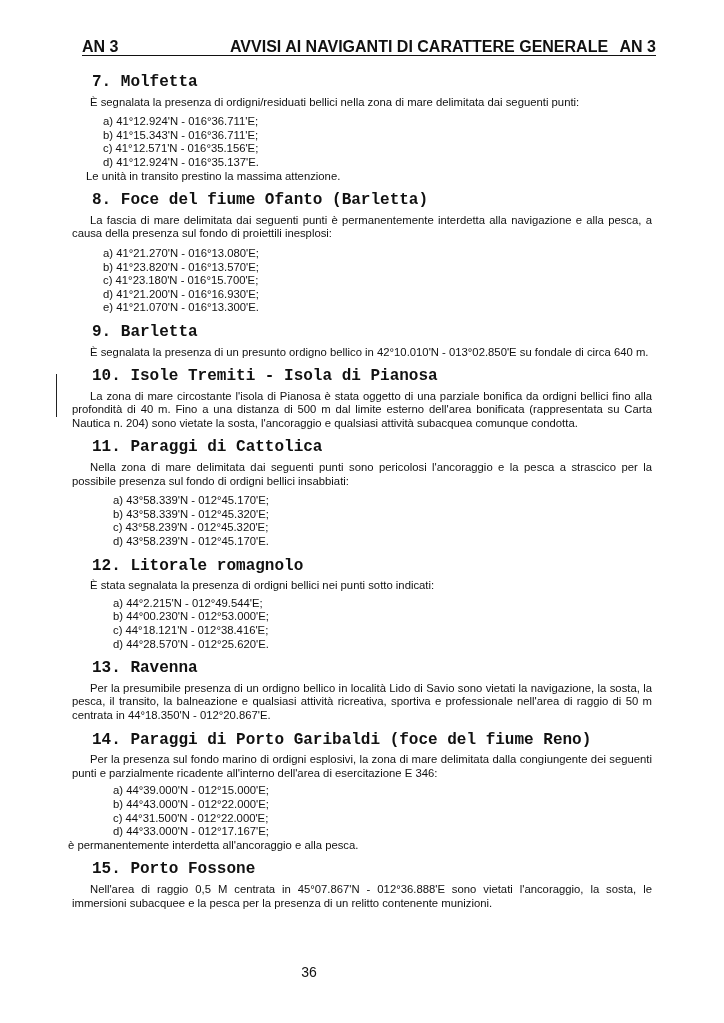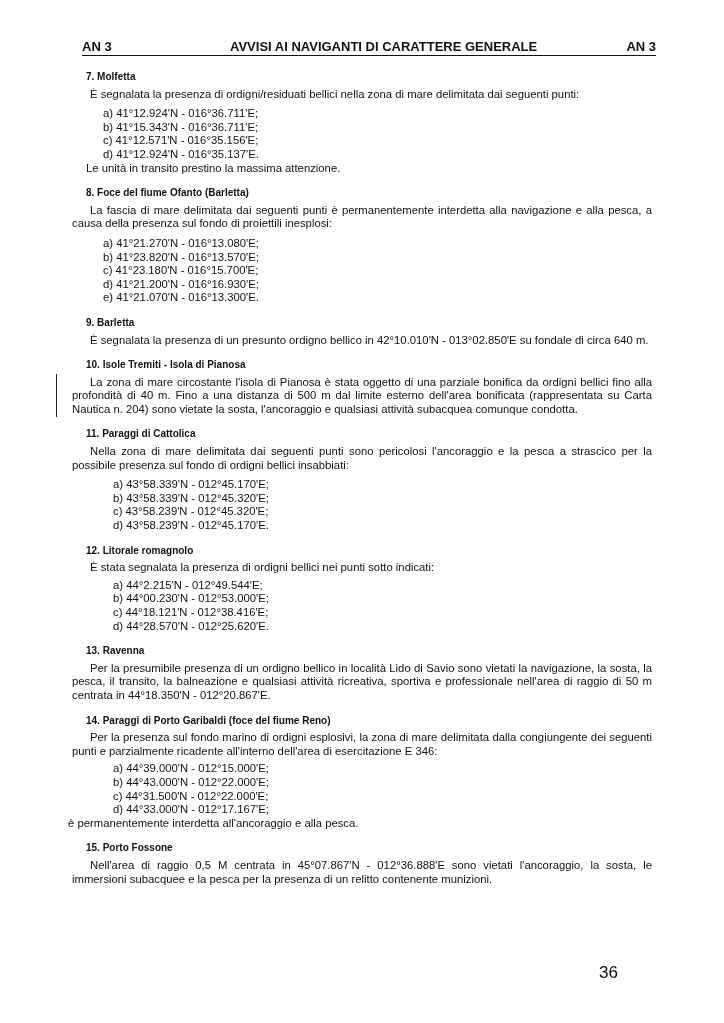--- a/index.html
+++ b/index.html
@@ -1,37 +1,37 @@
 <!DOCTYPE html>
 <html><head>
   <meta charset="utf-8">
   <style>
     html, body { margin: 0; padding: 0; background: #ffffff; }
     body { width: 724px; height: 1023px; position: relative; overflow: hidden;
       font-family: "Liberation Sans", sans-serif; color: #111; font-size: 11.3px; line-height: 13.6px; }
     .page { position: absolute; left: 0; top: 0; width: 724px; height: 1023px; }
     .header { position: absolute; left: 82px; top: 40px; width: 574px; height: 15px;
-      border-bottom: 1px solid #111; font-weight: bold; font-size: 13px; }
+      border-bottom: 1px solid #111; font-weight: bold; font-size: 16px; }
     .header .l { position: absolute; left: 0; top: 0; }
     .header .c { position: absolute; left: 148px; top: 0; }
     .header .r { position: absolute; right: 0; top: 0; }
     .content { position: absolute; left: 68px; top: 70px; width: 588px; }
     .sec { margin-bottom: 11px; }
-    .sec h3 { margin: 0; font-size: 10px; font-weight: bold; line-height: 13.6px; padding-left: 18px; }
+    .sec h3 { margin: 6px; font-size: 16px; font-weight: bold; line-height: 13.6px; padding-left: 18px; font-family: Liberation Mono, monospace; }
     .para { margin: 4px; text-align: justify; }
     .para.indent { text-indent: 18px; }
     .para.pad { padding-left: 18px; }
     .list { margin: 6px 0 0 0; padding: 0; list-style: none; }
     .list.tight { margin-top: 0; }
     .list li { margin: 0; }
     .list.l1 li { padding-left: 35px; }
     .list.l2 li { padding-left: 45px; }
     .after { margin: 0; }
     .changebar { position: absolute; left: 56px; top: 374px; width: 1px; height: 43px; background: #222; }
-    .pagenum { position: absolute; left: 0; width: 618px; top: 966px; text-align: right; font-size: 17px; }
+    .pagenum { position: absolute; left: 0; width: 618px; top: 966px; text-align: center; font-size: 14px; }
   </style>
 </head>
 <body>
 
 <div class="page">
 
   <div class="header">
     <span class="l">AN 3</span>
     <span class="c">AVVISI AI NAVIGANTI DI CARATTERE GENERALE</span>
     <span class="r">AN 3</span>

